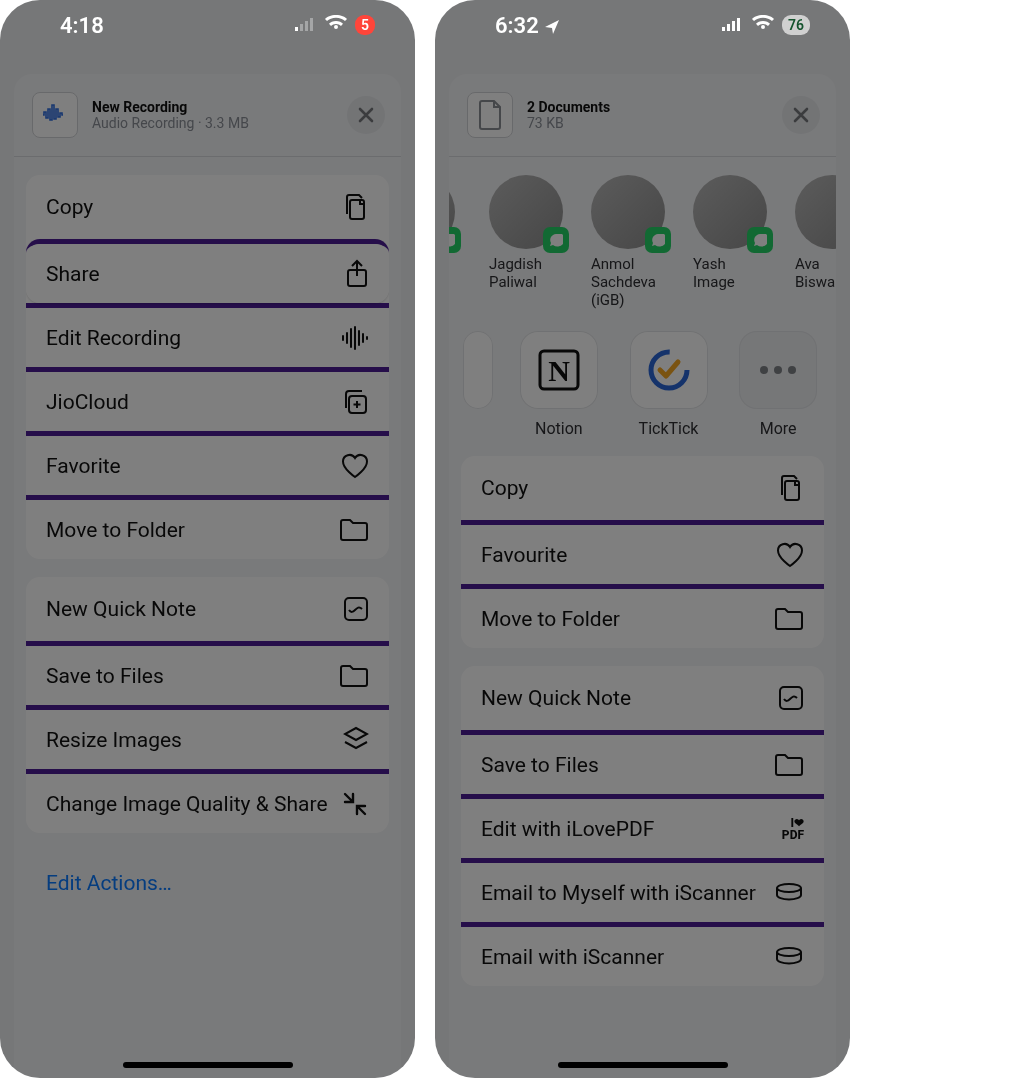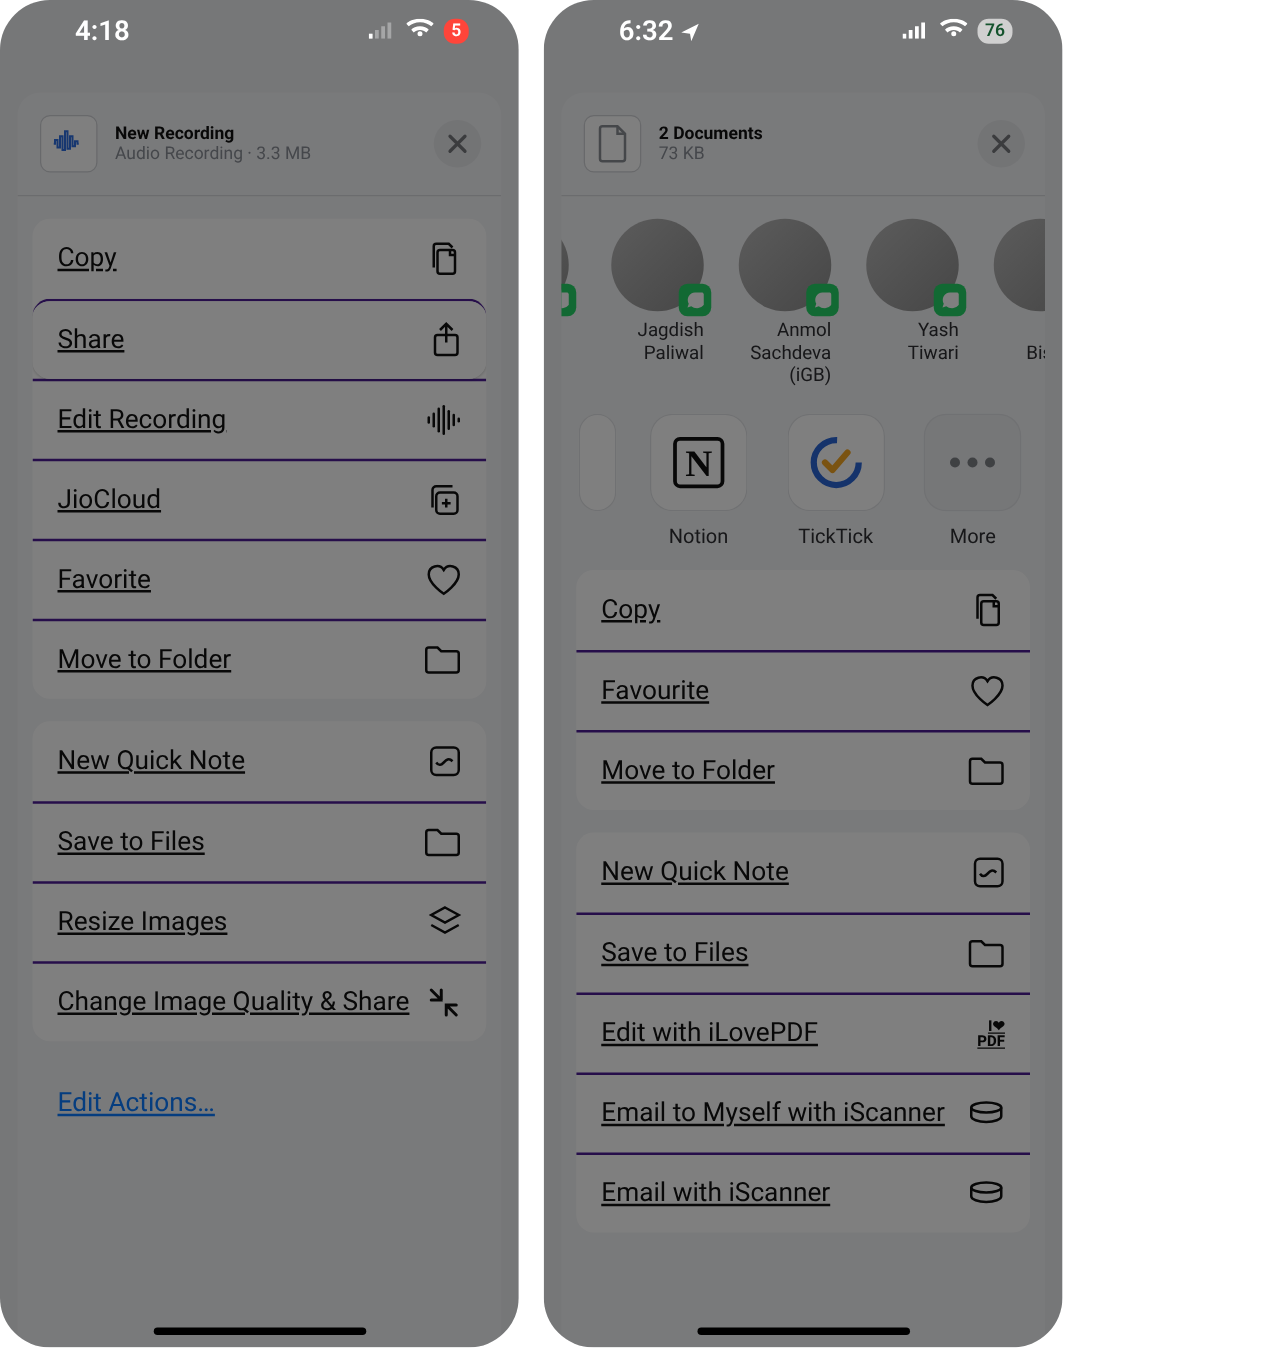--- a/index.html
+++ b/index.html
@@ -24,37 +24,37 @@
   
   .head { position:relative; display:flex; align-items:center; gap:14px; padding:18px 18px 18px 18px; border-bottom:1px solid #d7d9dc; }
   .thumb { width:46px; height:46px; background:#fff; border:1px solid #d0d2d6; border-radius:8px; display:flex; align-items:center; justify-content:center; color:#2b6fe0; }
   .thumb.gray-icon { color:#7a7e83; }
   .head .title { font-size:14px; font-weight:700; color:#111; }
   .head .sub { font-size:14px; color:#8a8f97; }
   .close-btn { position:absolute; right:16px; top:22px; width:38px; height:38px; border-radius:50%; background:#e6e8eb; display:flex; align-items:center; justify-content:center; color:#7e8288; }
 
   
   .group { margin:18px 12px 0 12px; background:#fff; border-radius:14px; overflow:hidden; }
-  .row { position:relative; display:flex; align-items:center; justify-content:space-between; min-height:64px; padding:0 20px; font-size:21px; color:#111;text-decoration:underline; }
-  .row + .row { border-top:2px solid #4c1d95; }
+  .row { position:relative; display:flex; align-items:center; justify-content:space-between; min-height:64px; padding:0 20px; font-size:21px; color:#111; }
+  .row + .row { border-top:5px solid #4c1d95; }
   .row .icon { color:#202020; display:flex; align-items:center; }
   .row.link { color:#0a7aff; }
 
   
   .row.highlight { position:relative; z-index:70; background:#fff; border-radius:14px; box-shadow:0 1px 2px rgba(0,0,0,.15); }
   .row.highlight::before { content:""; position:absolute; inset:0; background:#fff; z-index:-1; border-radius:14px; }
 
   
   .people { display:flex; gap:28px; padding:18px 12px 0 12px; overflow:hidden; justify-content:space-around; }
   .people-item { width:90px; display:flex; flex-direction:column; align-items:center; }
   .avatar { position:relative; width:74px; height:74px; border-radius:50%; background:linear-gradient(135deg,#b8b8b8,#8d8d8d); }
   .avatar.partial { width:40px; border-radius:0 37px 37px 0; margin-left:-52px; }
   .badge { position:absolute; right:-6px; bottom:-4px; width:26px; height:26px; border-radius:7px; background:#25d366; display:flex; align-items:center; justify-content:center; }
   .badge.msg { background:#ffcc00; }
-  .p-name { text-align:right; font-size:15px; line-height:1.2; color:#2e2f33; margin-top:6px; }
+  .p-name { text-align:left; font-size:15px; line-height:1.2; color:#2e2f33; margin-top:6px; }
 
   
   .apps { display:flex; gap:22px; padding:22px 14px 0 14px; justify-content:center; align-items:flex-start; }
   .app { width:96px; display:flex; flex-direction:column; align-items:center; }
   .app-icon { width:78px; height:78px; border-radius:18px; background:#fff; display:flex; align-items:center; justify-content:center; box-shadow:inset 0 0 0 1px #e1e3e6; }
   .app-label { margin-top:10px; font-size:16px; color:#2e2f33; text-align:center; }
   .app.partial .app-icon { width:30px; justify-content:flex-end; padding-right:4px; }
 
   .app.highlight { position:relative; z-index:70; }
   .app.highlight .app-card { background:#fff; border-radius:16px; padding:10px 8px 10px 8px; box-shadow:0 2px 6px rgba(0,0,0,.25); }
@@ -309,21 +309,21 @@
           <div class="p-name">Anmol Sachdeva (iGB)</div>
         </div>
         <div class="people-item">
           <div class="avatar">
               <div class="badge">
                 <svg width="14" height="14">
                   <path d="M7 1a6 6 0 00-5 9L1 13l3-1a6 6 0 109-11z" fill="#fff"></path>
                 </svg>
               </div>
             </div>
-          <div class="p-name">Yash Tiwari</div>
+          <div class="p-name">Yash Image</div>
         </div>
         <div class="people-item">
           <div class="avatar">
               <div class="badge msg">
                 <svg width="14" height="14">
                   <circle cx="7" cy="7" r="5" fill="none" stroke="#6a4a00" stroke-width="2"></circle>
                 </svg>
               </div>
             </div>
           <div class="p-name">Ava Biswas</div>

